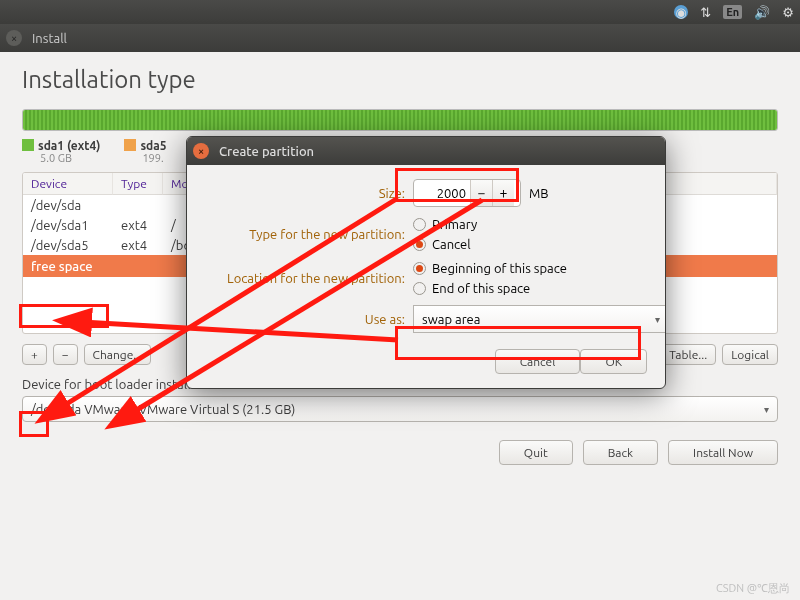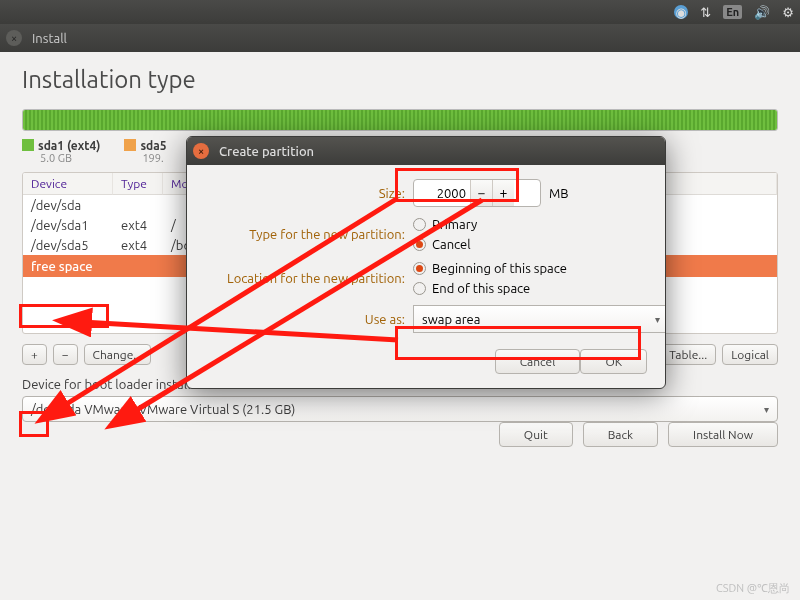--- a/index.html
+++ b/index.html
@@ -33,30 +33,30 @@
 
 .toolbar { display:flex; gap:6px; margin-top:10px; align-items:center; }
 .btn { background: linear-gradient(#fafaf9,#e9e7e4); border:1px solid #b6b3ae; border-radius:4px; padding:4px 10px; font-size:12px; cursor:pointer; color:#3c3c3c; }
 .btn.small { padding:3px 8px; }
 .btn.wide { padding:5px 24px; }
 .spacer { flex:1; }
 
 .label-boot { font-size:13px; margin-top:12px; margin-bottom:5px; color:#3c3c3c; }
 .combo { border:1px solid #b6b3ae; border-radius:4px; background:linear-gradient(#fff,#f3f2f0); padding:5px 8px; font-size:13px; display:flex; align-items:center; cursor:pointer; }
 .combo .arrow { margin-left:auto; font-size:10px; color:#666; }
-.bottom-bar { display:flex; gap:10px; justify-content:flex-end; }
+.bottom-bar { display:flex; gap:10px; justify-content:flex-end; margin-top:18px; }
 
 
 .dialog { position:absolute; left:186px; top:136px; width:480px; background:#f2f1f0; border:1px solid #3c3c3a; border-radius:6px; box-shadow:0 6px 30px rgba(0,0,0,0.5); overflow:hidden; z-index:10; }
 .dialog-titlebar { height:28px; background:linear-gradient(#54534f,#3c3c3a); display:flex; align-items:center; padding:0 6px; color:#ddd; font-size:13px; font-weight:500; }
 .dialog-titlebar .dclose { width:16px; height:16px; border-radius:50%; background:#e56d3f; color:#3a1a0a; display:flex; align-items:center; justify-content:center; font-size:11px; margin-right:10px; cursor:pointer; }
 .dialog-body { padding:14px 18px; }
 .fr { display:grid; grid-template-columns: 200px 1fr; align-items:center; row-gap:10px; column-gap:8px; }
 .fr .lab { text-align:right; font-size:13px; color:#a16207; }
-.spin { border:1px solid #b6b3ae; border-radius:4px; background:#fff; display:flex; align-items:center; width:128px; height:28px; }
+.spin { border:1px solid #b6b3ae; border-radius:4px; background:#fff; display:flex; align-items:center; width:108px; height:28px; }
 .spin input { border:none; width:56px; text-align:right; font-size:13px; padding:0 4px; outline:none; background:transparent; }
 .spin .sb { width:22px; height:100%; border-left:1px solid #cfcac4; display:flex; align-items:center; justify-content:center; font-size:14px; cursor:pointer; background:linear-gradient(#fafaf9,#e9e7e4); }
 .radios { display:flex; flex-direction:column; gap:6px; }
 .radio { display:flex; align-items:center; gap:6px; font-size:13px; cursor:pointer; }
 .rdot { width:13px; height:13px; border-radius:50%; border:1px solid #9a968f; display:inline-flex; align-items:center; justify-content:center; }
 .rdot.on::after { content:""; width:7px; height:7px; border-radius:50%; background:#dd4814; }
 .size-row { display:flex; align-items:center; gap:8px; font-size:13px; }
 .combo-dd { border:1px solid #b6b3ae; border-radius:0; background:linear-gradient(#fff,#f3f2f0); padding:4px 8px; font-size:13px; display:flex; align-items:center; cursor:pointer; width:256px; height:28px;text-align:right; }
 .combo-dd .arrow { margin-left:auto; font-size:10px; color:#666; }
 .dialog-btns { display:flex; justify-content:flex-end; gap:0; margin-top:16px; }

